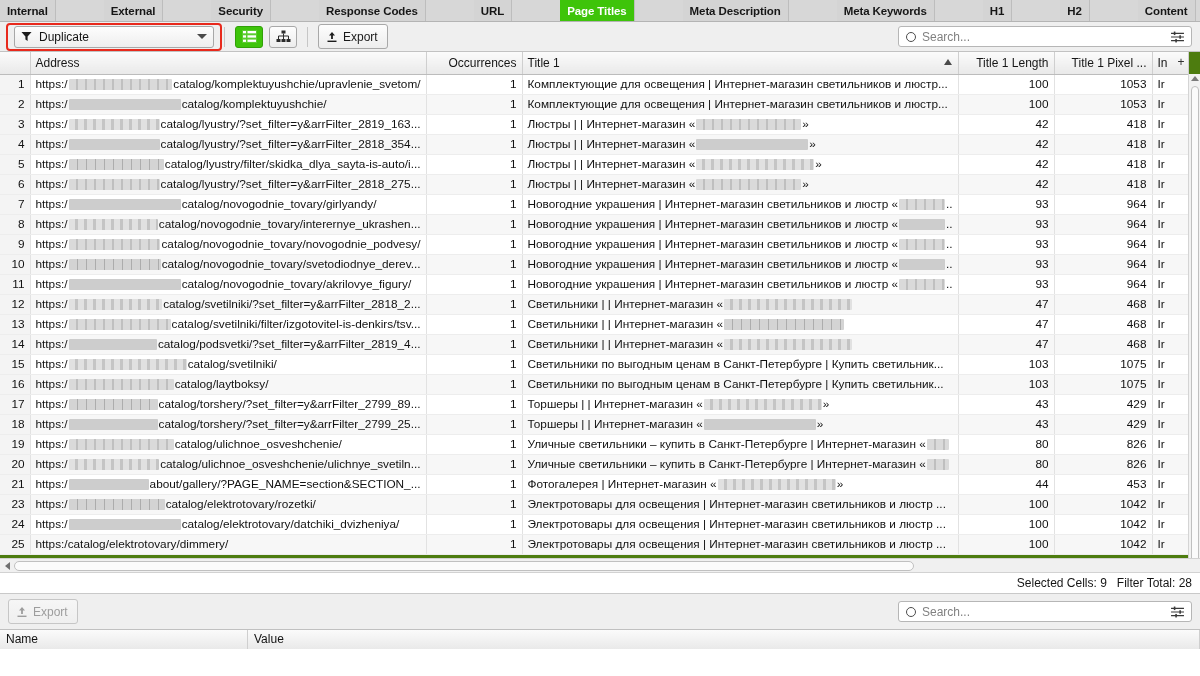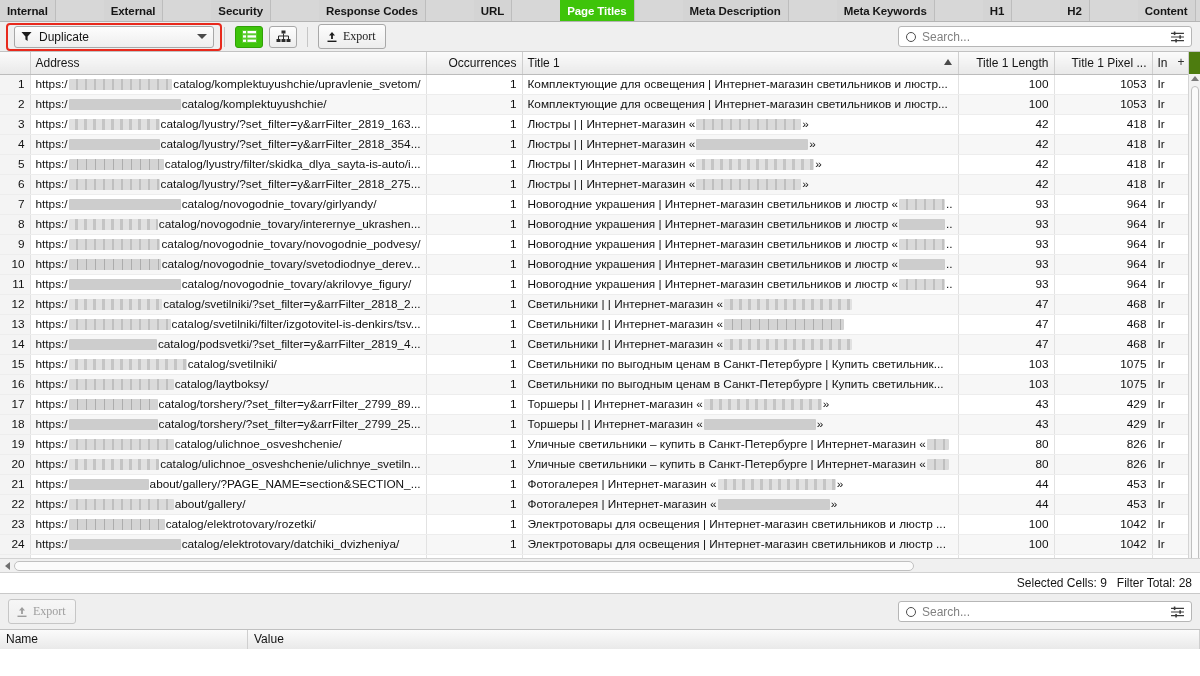--- a/index.html
+++ b/index.html
@@ -125,21 +125,20 @@
     height: 25px;
     padding: 0 9px 0 7px;
     border: 1px solid #a8a8a8;
     border-radius: 3px;
     background: linear-gradient(#fdfdfd, #ededed);
     display: flex;
     align-items: center;
     gap: 5px;
     font-size: 12px;
     cursor: default;
-    font-family: Liberation Serif, serif;
   }
   .search-box {
     position: absolute;
     right: 8px; top: 4px;
     width: 294px; height: 21px;
     background: #fff;
     border: 1px solid #b6b6b6;
     border-radius: 3px;
     display: flex;
     align-items: center;
@@ -872,41 +871,20 @@
               <span>Фотогалерея | Интернет-магазин «</span>
               <span class="blur b3" style="width: 118px;"></span>
               <span>»</span>
             </span>
           </td>
           <td class="col-len num">44</td>
           <td class="col-px num">453</td>
           <td class="col-in">Ir</td>
         </tr>
         <tr>
-          <td class="rownum col-n">22</td>
-          <td class="col-addr">
-            <span class="addr">
-              <span class="pre">https:/</span>
-              <span class="blur b1" style="width: 105px;"></span>
-              <span>about/gallery/</span>
-            </span>
-          </td>
-          <td class="col-occ num">1</td>
-          <td class="col-t1">
-            <span class="addr">
-              <span>Фотогалерея | Интернет-магазин «</span>
-              <span class="blur b2" style="width: 112px;"></span>
-              <span>»</span>
-            </span>
-          </td>
-          <td class="col-len num">44</td>
-          <td class="col-px num">453</td>
-          <td class="col-in">Ir</td>
-        </tr>
-        <tr>
           <td class="rownum col-n">23</td>
           <td class="col-addr">
             <span class="addr">
               <span class="pre">https:/</span>
               <span class="blur b4" style="width: 96px;"></span>
               <span>catalog/elektrotovary/rozetki/</span>
             </span>
           </td>
           <td class="col-occ num">1</td>
           <td class="col-t1">

